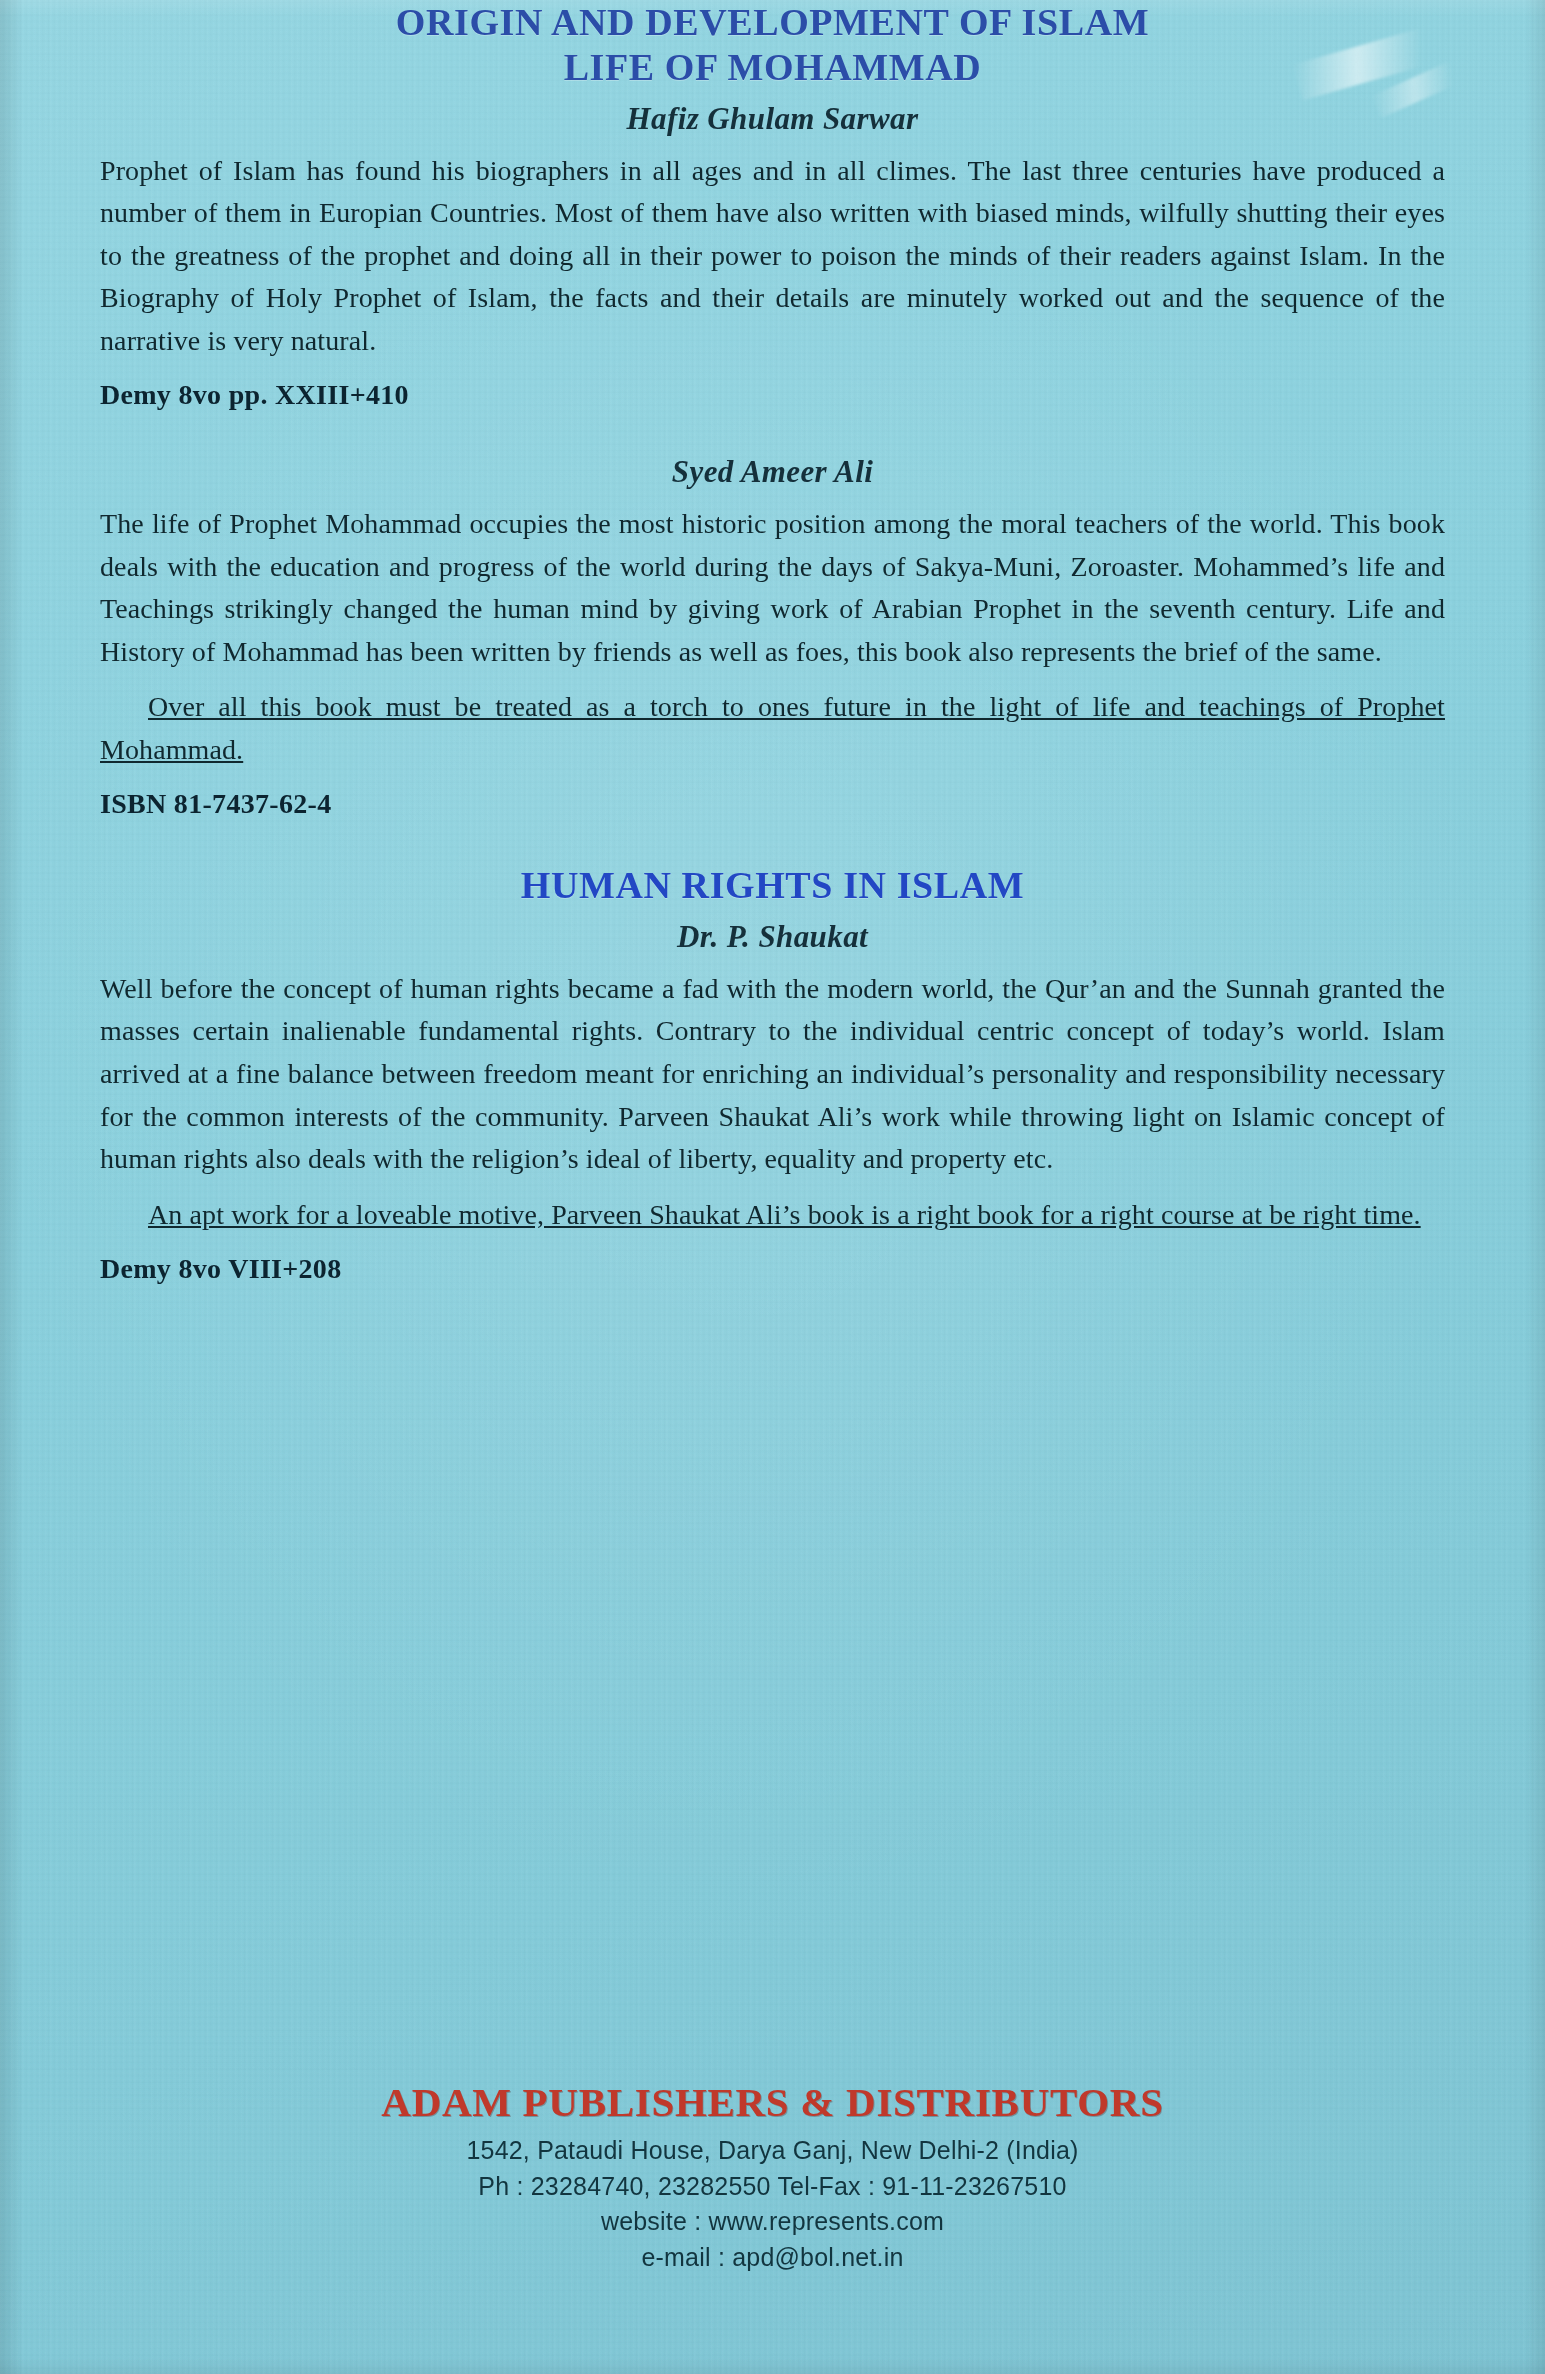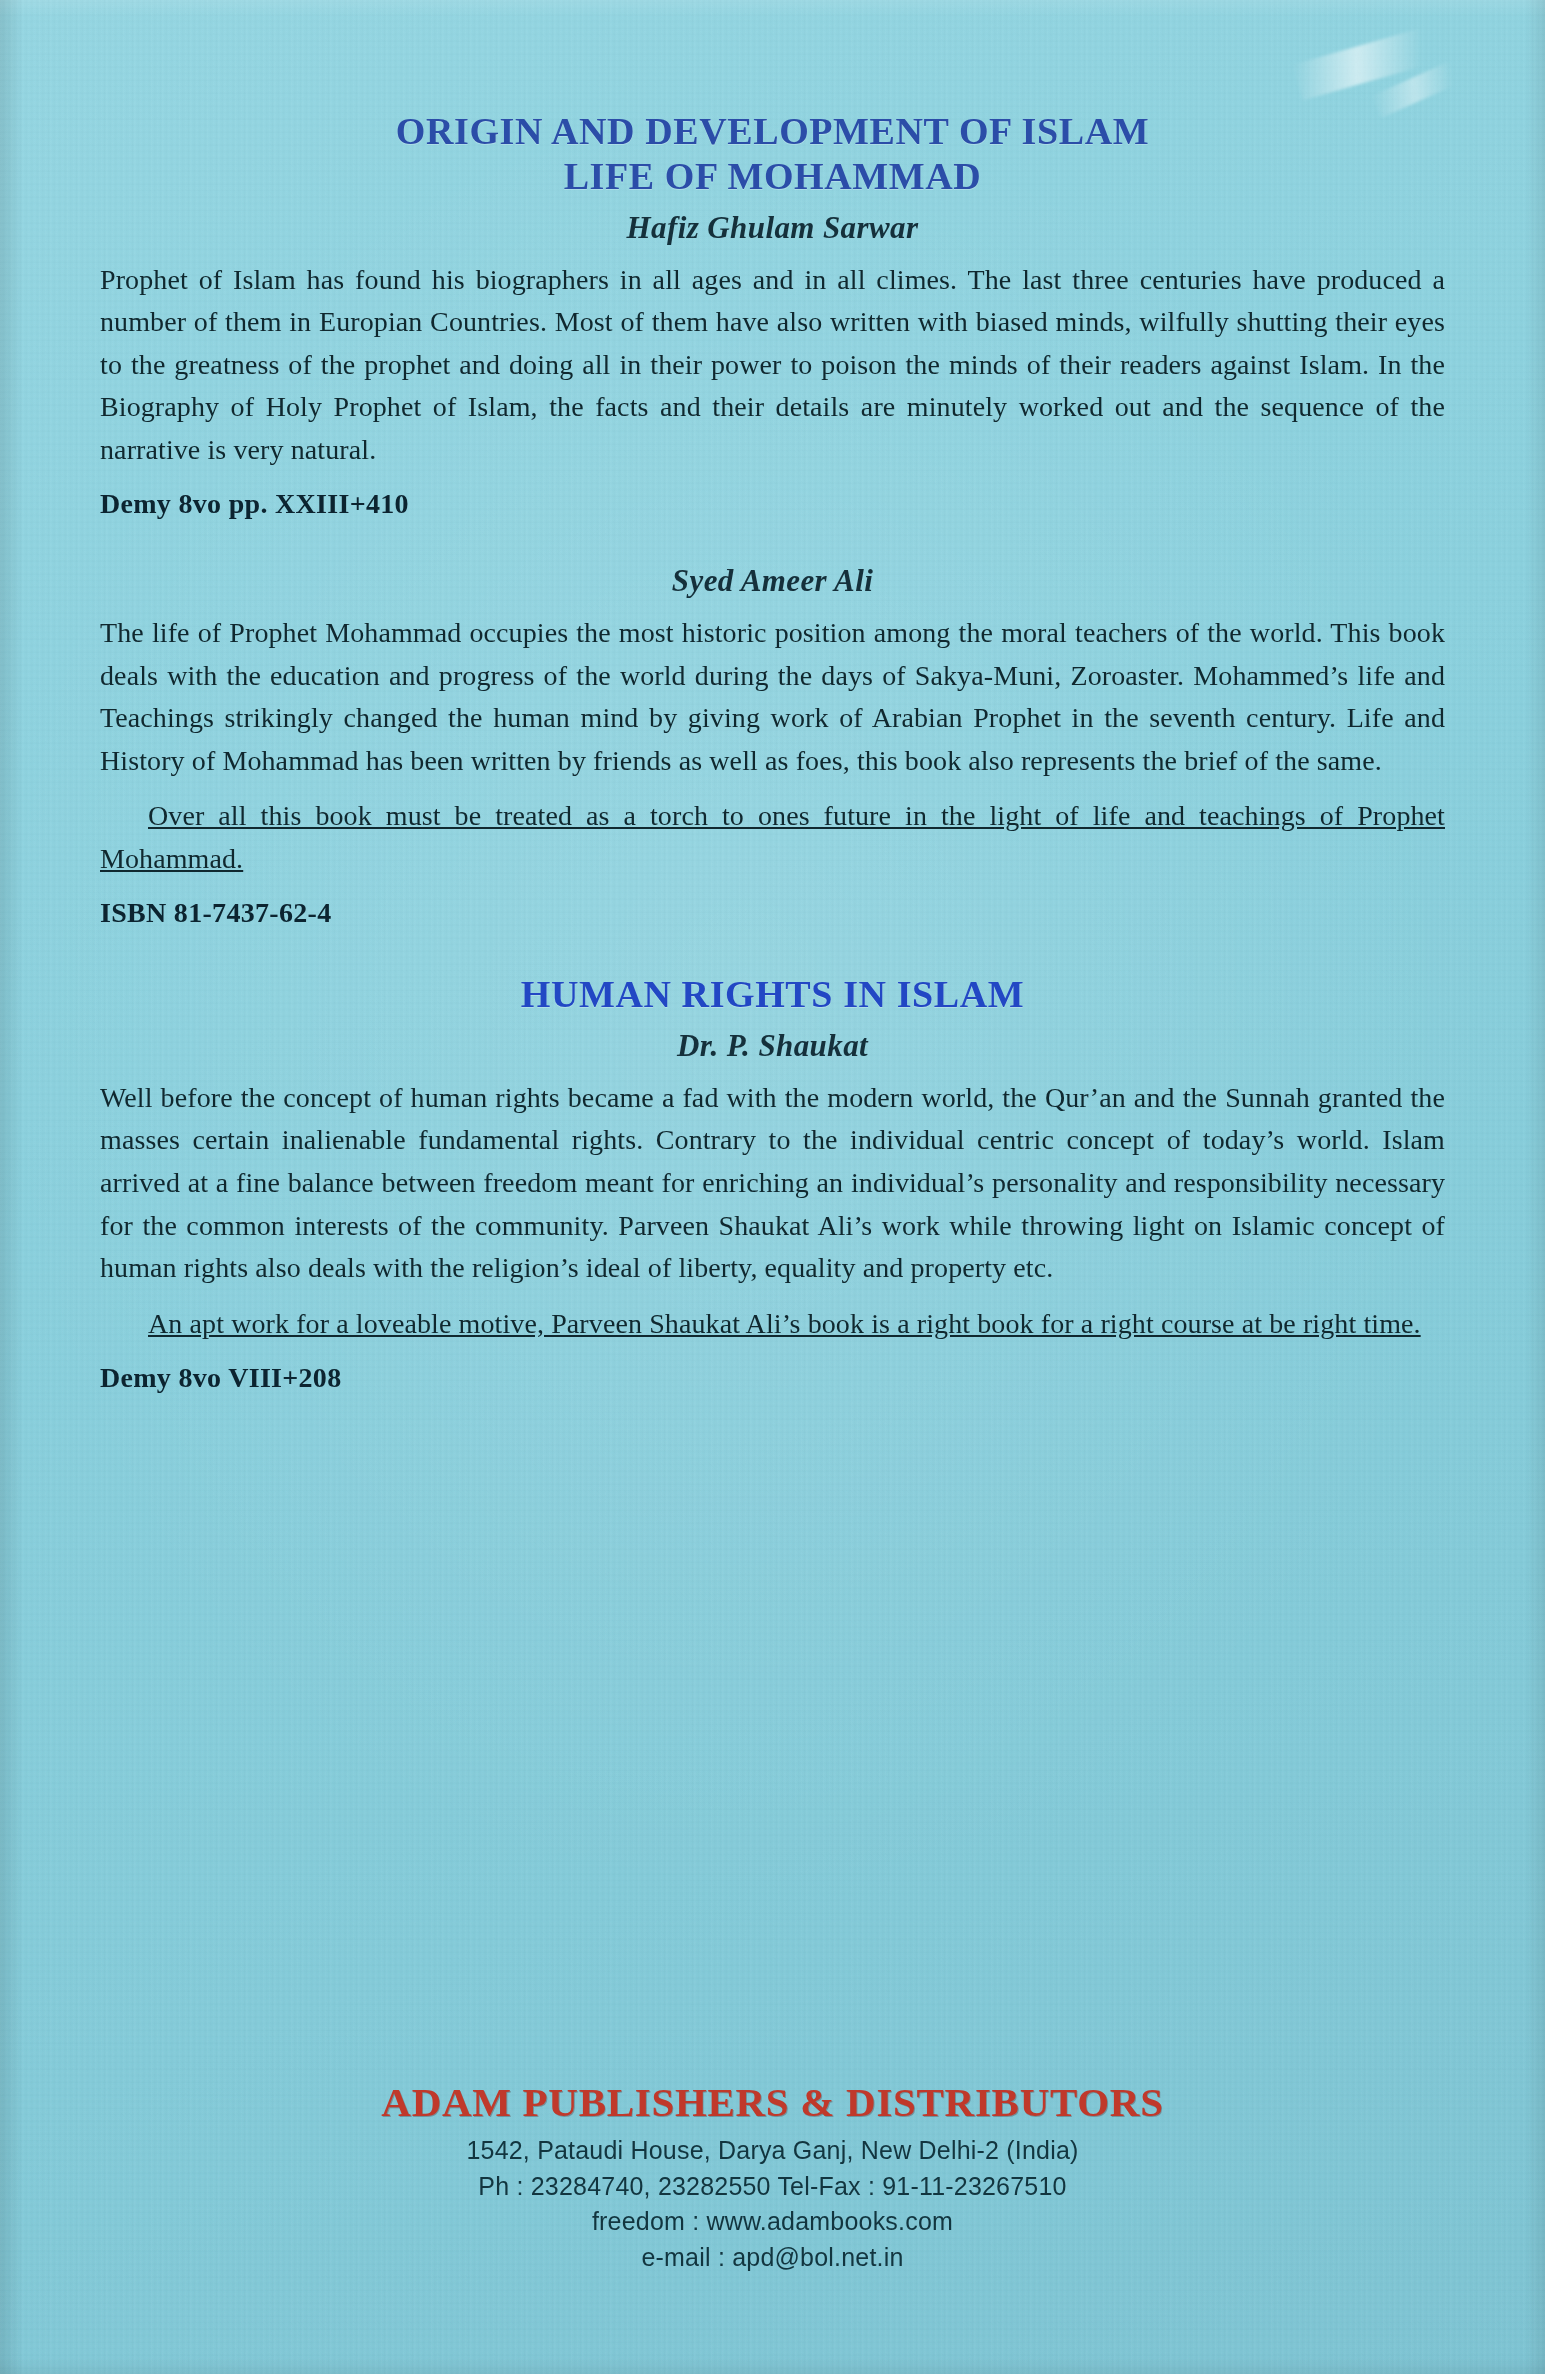--- a/index.html
+++ b/index.html
@@ -151,21 +151,21 @@
 </head>
 <body>
 
 <div class="cover">
 
   <div class="grain"></div>
   <div class="edge-shade"></div>
   <div class="scuff"></div>
   <div class="scuff2"></div>
 
-  <div class="content" style="padding-top:109px;">
+  <div class="content" style="">
 
     <div class="section">
       <h2 class="book-title">
         <span>ORIGIN AND DEVELOPMENT OF ISLAM</span><br>
         <span>LIFE OF MOHAMMAD</span>
       </h2>
       <p class="author">Hafiz Ghulam Sarwar</p>
       <p class="blurb">Prophet of Islam has found his biographers in all ages and in all climes. The last three centuries have produced a number of them in Europian Countries. Most of them have also written with biased minds, wilfully shutting their eyes to the greatness of the prophet and doing all in their power to poison the minds of their readers against Islam. In the Biography of Holy Prophet of Islam, the facts and their details are minutely worked out and the sequence of the narrative is very natural.</p>
       <p class="spec">Demy 8vo pp. XXIII+410</p>
     </div>
@@ -184,18 +184,18 @@
       <p class="blurb indent">An apt work for a loveable motive, Parveen Shaukat Ali’s book is a right book for a right course at be right time.</p>
       <p class="spec">Demy 8vo VIII+208</p>
     </div>
 
   </div>
 
   <div class="publisher-block">
     <div class="publisher-name">ADAM PUBLISHERS &amp; DISTRIBUTORS</div>
     <div class="publisher-line">1542, Pataudi House, Darya Ganj, New Delhi-2 (India)</div>
     <div class="publisher-line">Ph : 23284740, 23282550 Tel-Fax : 91-11-23267510</div>
-    <div class="publisher-line">freedom : www.adambooks.com</div>
+    <div class="publisher-line">website : www.represents.com</div>
     <div class="publisher-line">e-mail : apd@bol.net.in</div>
   </div>
 
 </div>
 
 
 </body></html>

